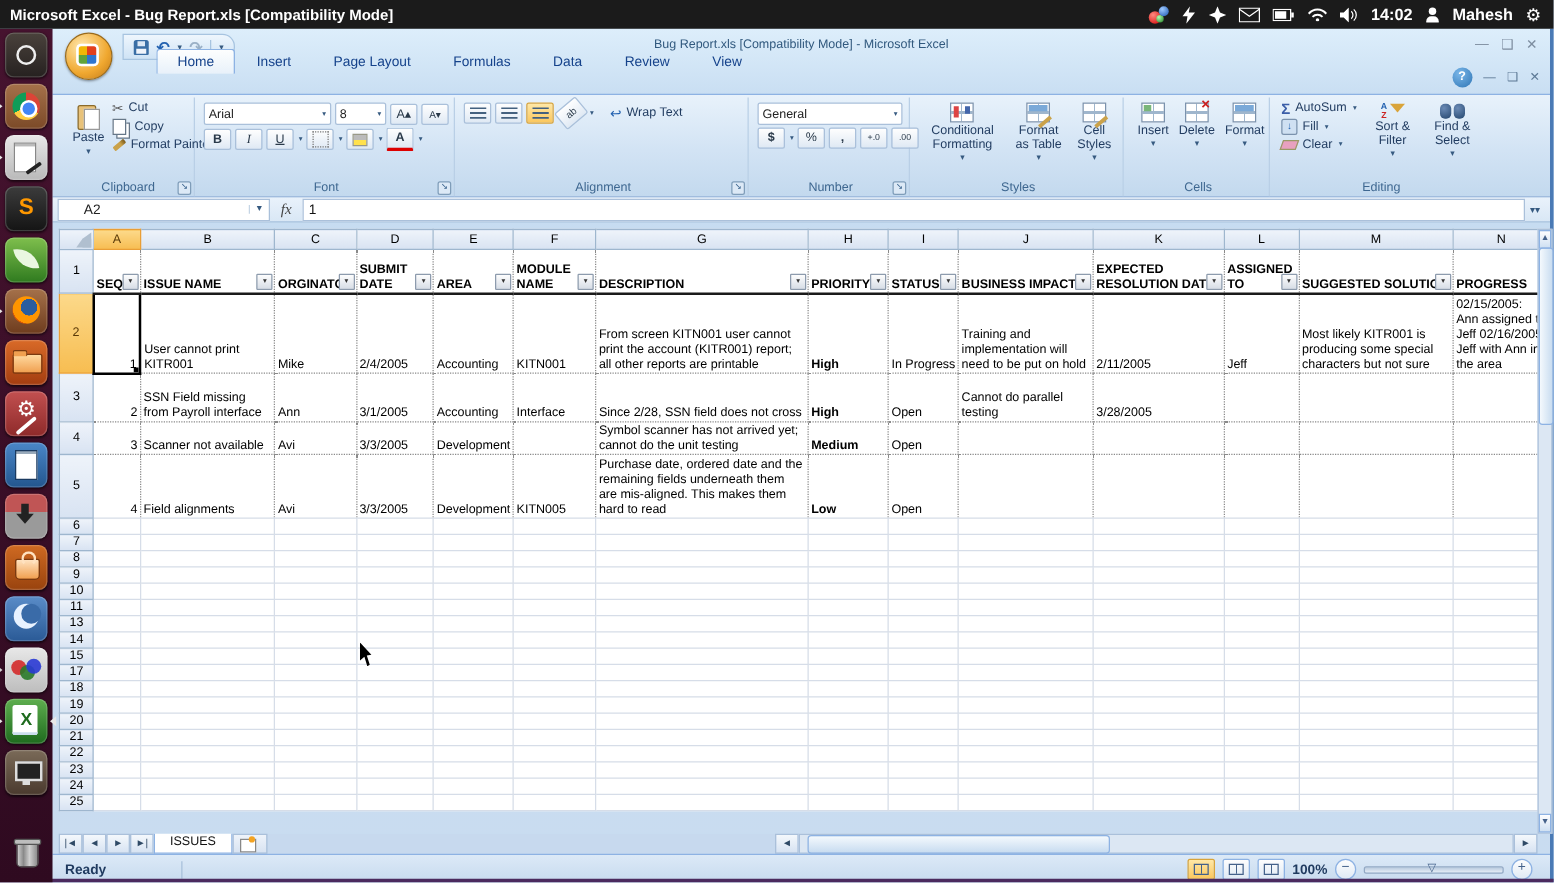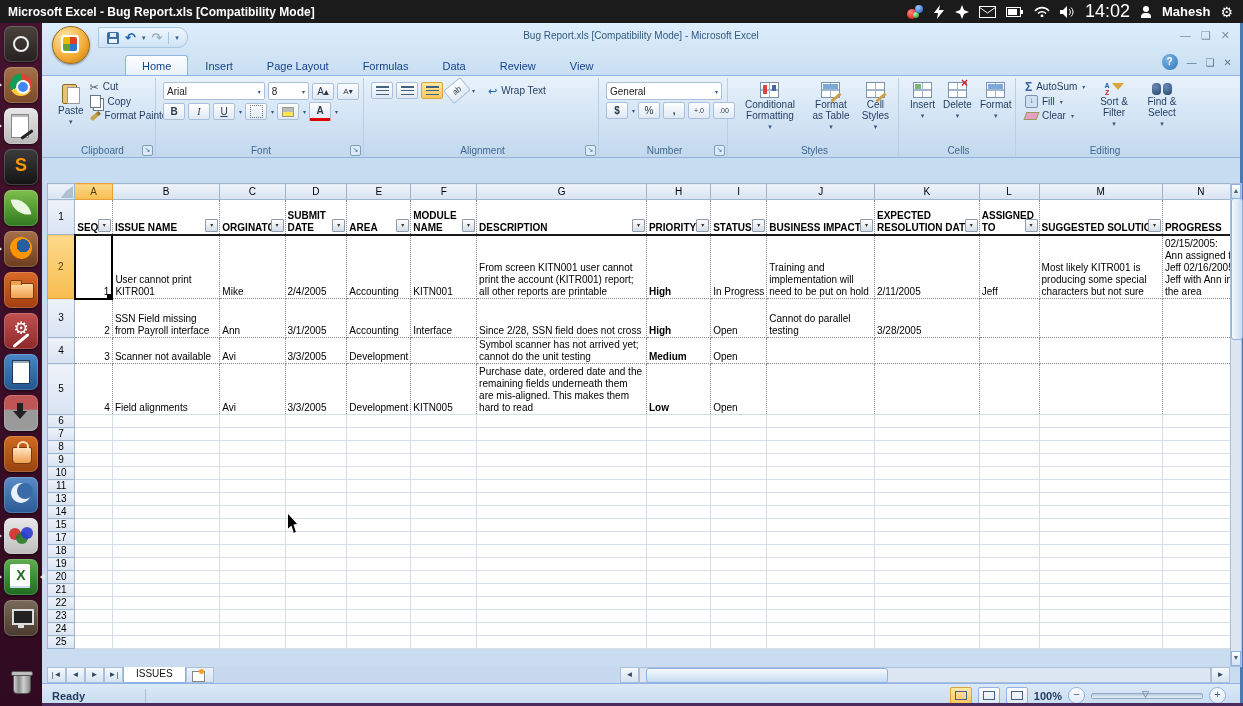--- a/index.html
+++ b/index.html
@@ -10,21 +10,21 @@
   .topbar{position:absolute;left:0;top:0;width:1243px;height:23px;background:#1b1b1b;color:#fff;
           display:flex;align-items:center;z-index:50;}
   .topbar .ttl{font-weight:bold;font-size:12px;padding-left:8px;flex:1;white-space:nowrap;}
   .tray{display:flex;align-items:center;gap:10px;padding-right:10px;}
   .tray svg{display:block}
   .orb{position:relative;width:16px;height:14px;}
   .orb i{position:absolute;border-radius:50%;}
   .orb .o1{width:10px;height:10px;background:radial-gradient(circle at 35% 30%,#ff8a80,#d40000);left:0;bottom:0;}
   .orb .o2{width:8px;height:8px;background:radial-gradient(circle at 35% 30%,#9ec9ff,#1a55b0);right:0;top:0;}
   .orb .o3{width:6px;height:6px;background:radial-gradient(circle at 35% 30%,#b0ffb0,#1f7a1f);right:4px;bottom:1px;}
-  .clock{font-size:18px;font-weight:normal;}
+  .clock{font-size:13px;font-weight:bold;}
   .uname{font-size:13px;font-weight:bold;}
   .person{width:12px;height:12px;position:relative;}
   .person:before{content:"";position:absolute;left:3px;top:0;width:6px;height:6px;border-radius:50%;background:#fff;}
   .person:after{content:"";position:absolute;left:1px;bottom:0;width:10px;height:5px;border-radius:4px 4px 0 0;background:#fff;}
   .gear{font-size:14px;line-height:14px;color:#fff;}
 
   
   .dock{position:absolute;left:0;top:23px;width:42px;height:683px;
         background:linear-gradient(180deg,#46132f,#2f0a20);display:flex;flex-direction:column;align-items:center;z-index:40;}
   .tile{width:34px;height:36px;border-radius:7px;margin:2.5px 0;position:relative;
@@ -101,21 +101,21 @@
   .i-save:after{content:"";position:absolute;left:2px;bottom:1px;width:8px;height:4px;background:#f0f4fa;}
   .i-undo{color:#2261b0;font-size:13px;line-height:13px;font-weight:bold;}
   .i-redo{color:#9ab0c6;font-size:13px;line-height:13px;font-weight:bold;}
   .qat .dd{font-size:7px;color:#365a80;}
   .wtitle{position:absolute;left:0;right:0;top:7px;text-align:center;font-size:10px;color:#31597e;}
   .winbtns{position:absolute;right:10px;top:6px;display:flex;gap:10px;color:#7e8ea0;font-size:11px;}
   .winbtns span{cursor:default;}
 
   
   .tabrow{position:absolute;left:0;top:28px;width:100%;height:24px;}
-  .tabs{position:absolute;left:52px;bottom:0;display:flex;padding-left:31px;}
+  .tabs{position:absolute;left:52px;bottom:16px;display:flex;padding-left:31px;}
   .rtab{padding:4px 16px 3px;font-size:11px;color:#15428b;border:1px solid transparent;border-bottom:none;border-radius:3px 3px 0 0;}
   .rtab.active{background:linear-gradient(#fdfefe,#e8f1fa);border-color:#8db2e3;font-weight:normal;}
   .tabctrl{position:absolute;right:8px;top:3px;display:flex;align-items:center;gap:9px;}
   .helpbtn{width:16px;height:16px;border-radius:50%;background:radial-gradient(circle at 35% 30%,#7ab6e8,#2e75b5);
            color:#fff;font-size:10px;font-weight:bold;text-align:center;line-height:16px;}
   .tabctrl .wc{color:#5e7And:;} .tabctrl span.wc{color:#5e7a96;font-size:10px;}
 
   
   .ribbon{position:absolute;left:0;top:52px;width:100%;height:83px;
           background:linear-gradient(#e8f2fb,#d2e3f4 55%,#c3d9ee);border-top:1px solid #8db2e3;border-bottom:1px solid #95b3d7;
@@ -529,20 +529,29 @@
         <div class="bigbtn">
           <span class="i-bino"></span>
           <span>Find &amp; Select</span>
             <span class="dd">▾</span>
         </div>
       </div>
       <div class="glabel">Editing</div>
     </div>
   </div>
 
+  <div class="fbar">
+    <div class="namebox">
+      <span>A2</span>
+        <span class="nd">▼</span>
+    </div>
+    <div class="fxbtn"><span>fx</span></div>
+    <div class="fval">1</div>
+    <div class="fexp">▾▾</div>
+  </div>
 
   <div class="grid">
     <table class="gt">
       <colgroup>
         <col style="width:28px">
           <col style="width:38px">
           <col style="width:111px">
           <col style="width:58px">
           <col style="width:63px">
         <col style="width:53px">

